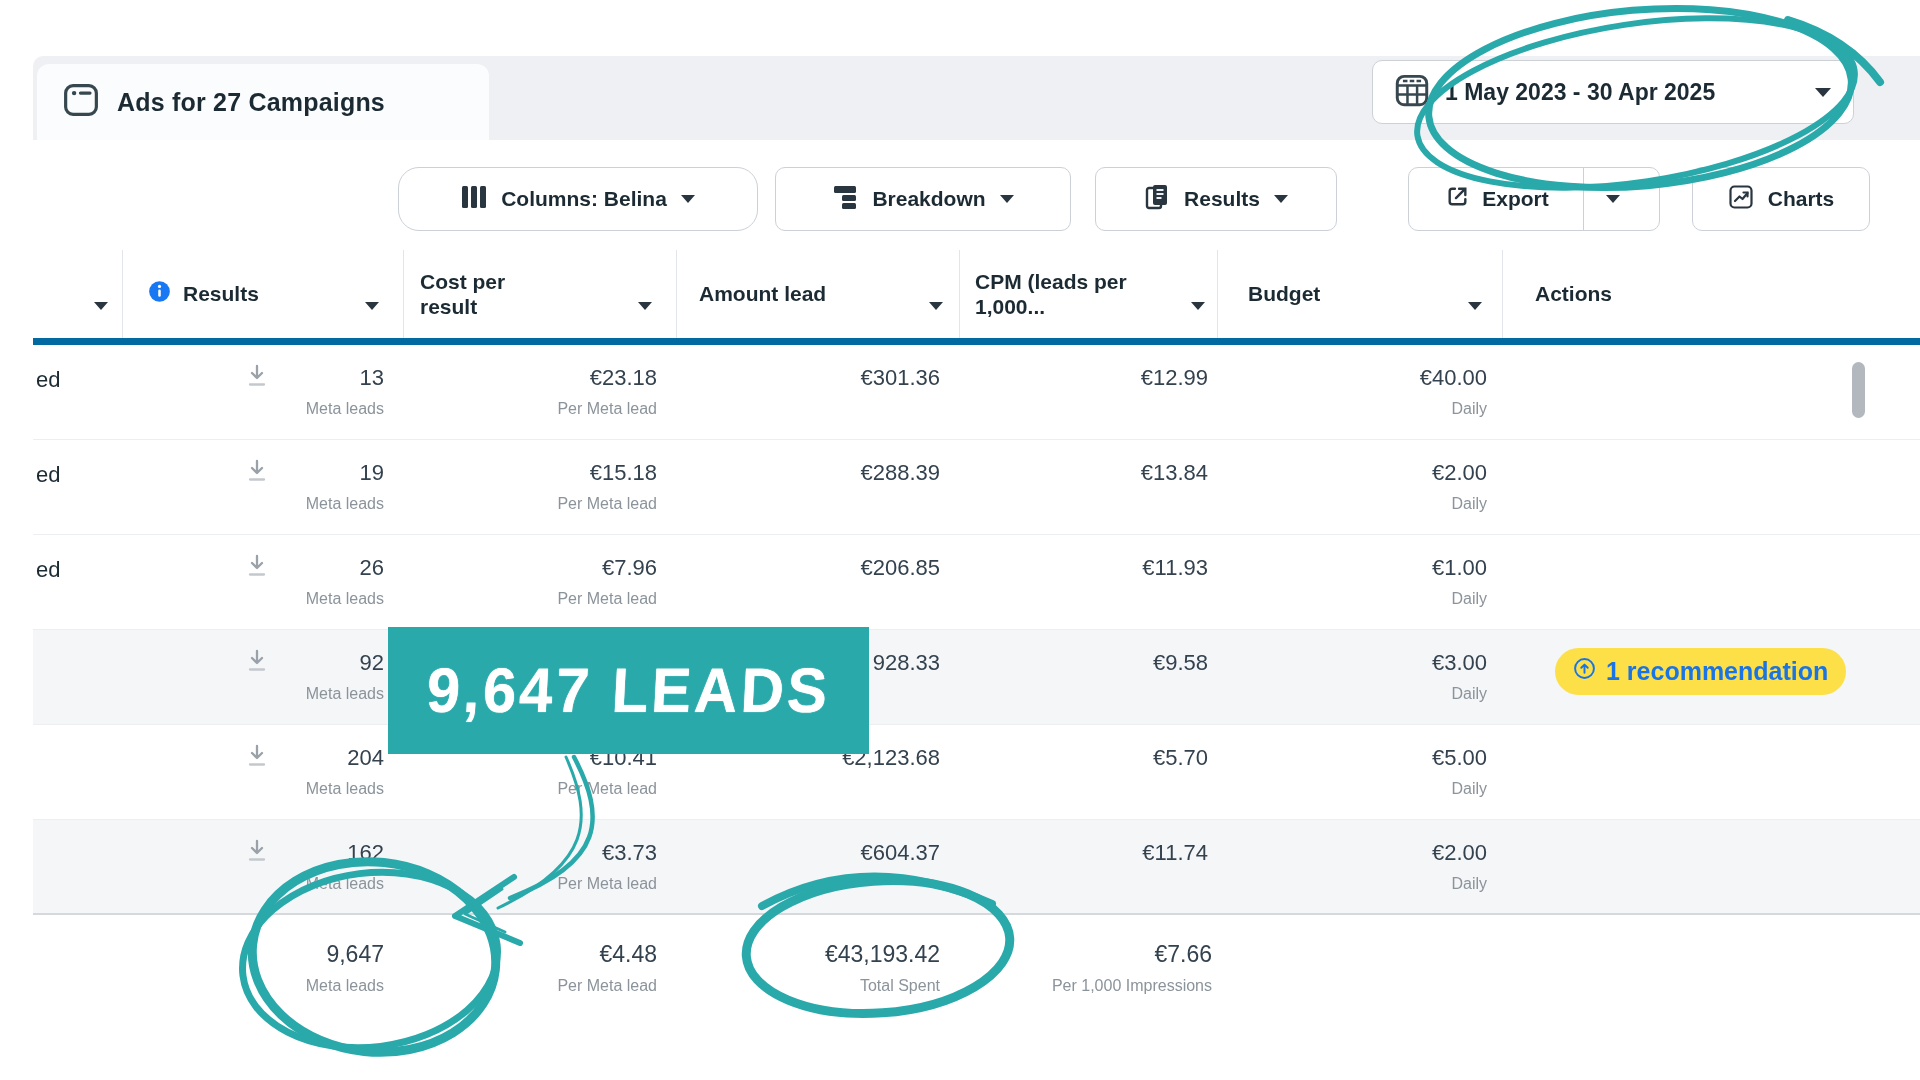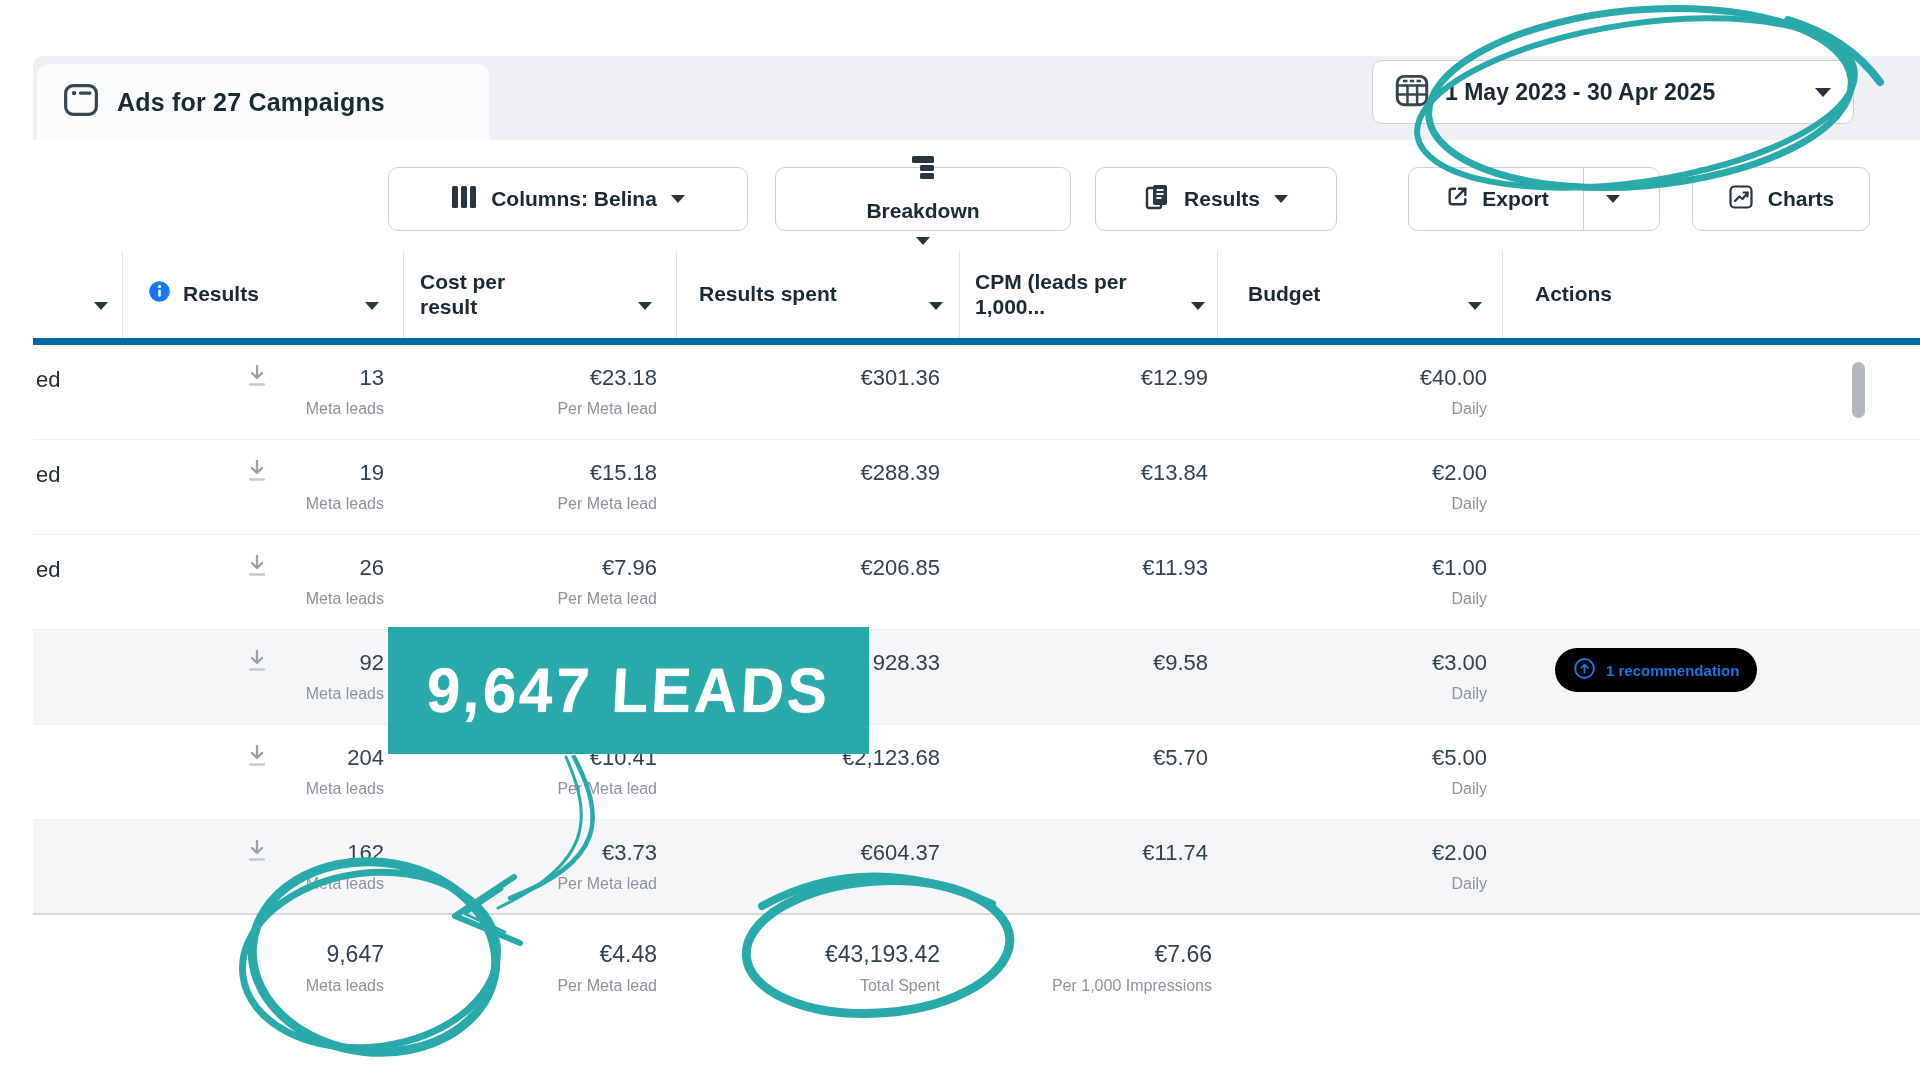--- a/index.html
+++ b/index.html
@@ -46,23 +46,23 @@
   .row.last { border-bottom:2px solid #d5d8dc; }
   .cell { padding-top:20px; }
   .val { font-size:22px; color:#33424e; }
   .sub { font-size:16px; color:#8b939b; margin-top:9px; }
   .name-cell { font-size:22px; color:#1c2b33; padding-left:3px; padding-top:22px; }
   .pad-res { padding-right:20px; } .pad-cost { padding-right:20px; }
   .pad-spent { padding-right:20px; } .pad-cpm { padding-right:10px; } .pad-budget { padding-right:16px; }
   .dl-icon { position:absolute; left:212px; top:18px; width:24px; height:26px; }
   #total-row { height:100px; }
   #total-row .val { font-size:23px; }
-  .rec-pill { display:inline-flex; align-items:center; gap:10px; background:#000000;
+  .rec-pill { display:inline-flex; align-items:center; gap:10px; background:#fde047;
               border-radius:999px; padding:9px 18px; margin:18px 0 0 52px;
-              color:#1b74e4; font-size:15px; font-weight:bold; white-space:nowrap; }
+              color:#1b74e4; font-size:25px; font-weight:bold; white-space:nowrap; }
 
   
   #scroll-thumb { position:absolute; left:1852px; top:362px; width:13px; height:56px;
                   background:#b3b8be; border-radius:7px; }
 
   
   #leads-badge { position:absolute; left:388px; top:627px; width:481px; height:127px;
                  background:#2aa9ab; display:flex; align-items:center; justify-content:center; z-index:40; }
   #leads-badge span { color:#fff; font-size:60px; font-weight:800; letter-spacing:3px;
                       transform:skewX(-3deg) scaleY(1.05); text-shadow:0 0 1px #ffffff; }
@@ -87,33 +87,33 @@
       <svg width="34" height="34" viewBox="0 0 30 30">
           <rect x="2" y="3" width="26" height="25" rx="6" fill="none" stroke="#37474f" stroke-width="2.6"></rect>
           <path d="M2.5 11h25 M2.5 19h25 M11 11v17 M19.5 11v17 M7 7h4 M13 7h4 M19 7h4" stroke="#37474f" stroke-width="2.2"></path>
         </svg>
     </span>
     <span class="date-text">1 May 2023 - 30 Apr 2025</span>
     <span class="caret"></span>
   </div>
 </div>
 
-<div class="btn" id="columns-btn" style="left:388px;width:360px;">
+<div class="btn" id="columns-btn" style="left:398px;width:360px;border-radius:21px;">
   <span>
     <svg width="26" height="26" viewBox="0 0 26 26">
         <rect x="1" y="2" width="6" height="22" rx="1.5" fill="#29353f"></rect>
         <rect x="10" y="2" width="6" height="22" rx="1.5" fill="#29353f"></rect>
         <rect x="19" y="2" width="6" height="22" rx="1.5" fill="#29353f"></rect>
       </svg>
   </span>
   <span>Columns: Belina</span>
   <span class="caret sm"></span>
 </div>
 
-<div class="btn" id="breakdown-btn" style="left:775px;width:296px;flex-direction:column;">
+<div class="btn" id="breakdown-btn" style="left:775px;width:296px;">
   <span>
     <svg width="26" height="26" viewBox="0 0 26 26">
         <rect x="2" y="2" width="22" height="7" rx="1.5" fill="#29353f"></rect>
         <rect x="10" y="11" width="14" height="6" rx="1.5" fill="#29353f"></rect>
         <rect x="10" y="19" width="14" height="6" rx="1.5" fill="#29353f"></rect>
       </svg>
   </span>
   <span>Breakdown</span>
   <span class="caret sm"></span>
 </div>
@@ -172,21 +172,21 @@
           </svg>
       </span>
       <span class="hlabel">Results</span>
       <span class="hcaret" style="right:24px;"><span class="caret sm"></span></span>
     </div>
     <div class="hcell" style="padding-left:16px;">
       <span class="hlabel" style="max-width:110px;">Cost per result</span>
       <span class="hcaret" style="right:24px;"><span class="caret sm"></span></span>
     </div>
     <div class="hcell" style="padding-left:22px;">
-      <span class="hlabel">Results spent</span>
+      <span class="hlabel">Amount lead</span>
       <span class="hcaret" style="right:16px;"><span class="caret sm"></span></span>
     </div>
     <div class="hcell" style="padding-left:15px;">
       <span class="hlabel" style="max-width:165px;">CPM (leads per 1,000...</span>
       <span class="hcaret" style="right:12px;"><span class="caret sm"></span></span>
     </div>
     <div class="hcell" style="padding-left:30px;">
       <span class="hlabel">Budget</span>
       <span class="hcaret" style="right:20px;"><span class="caret sm"></span></span>
     </div>

